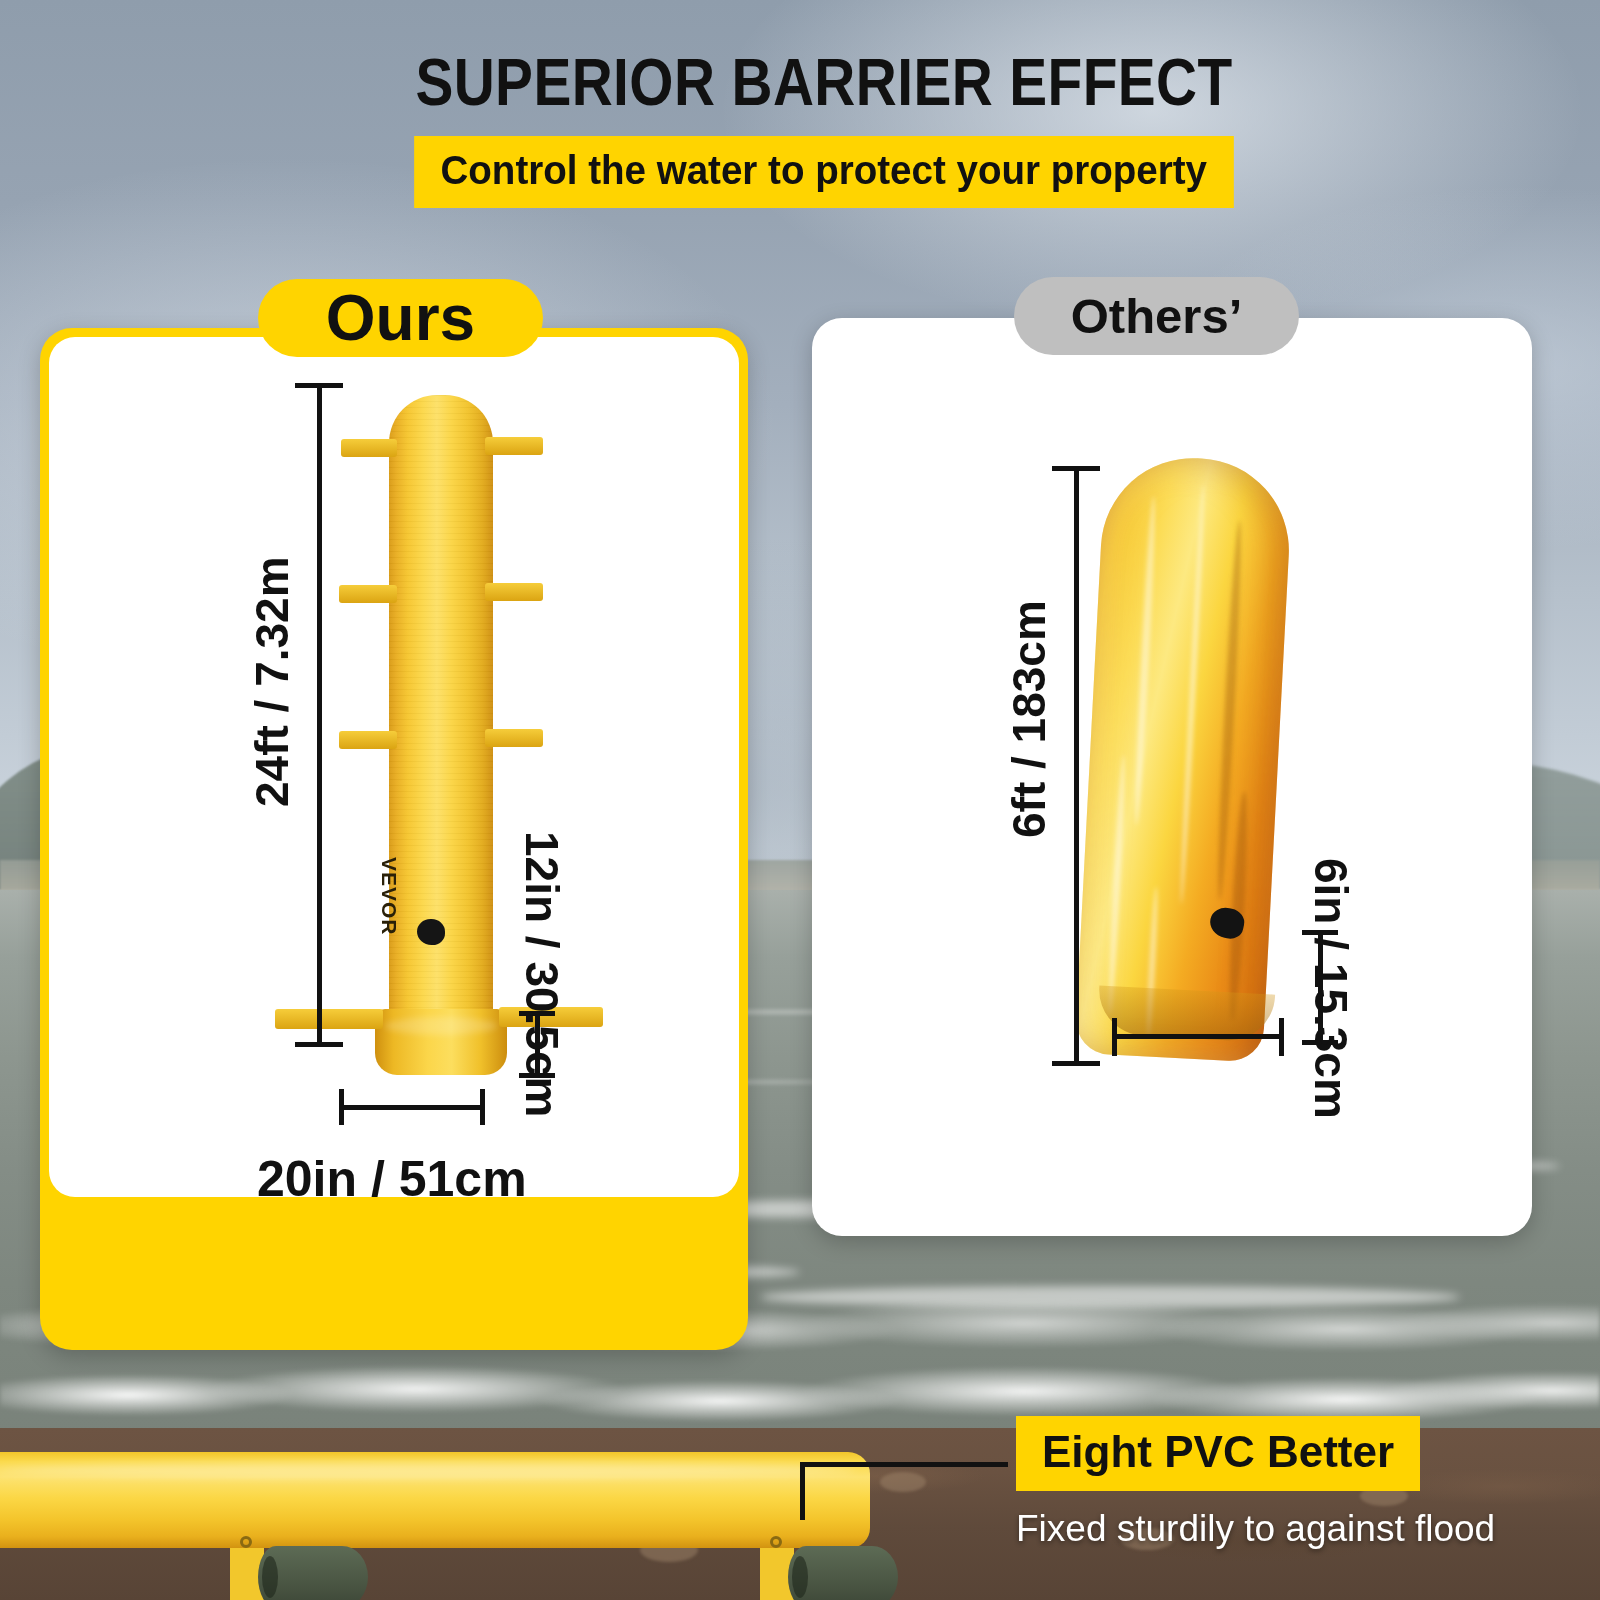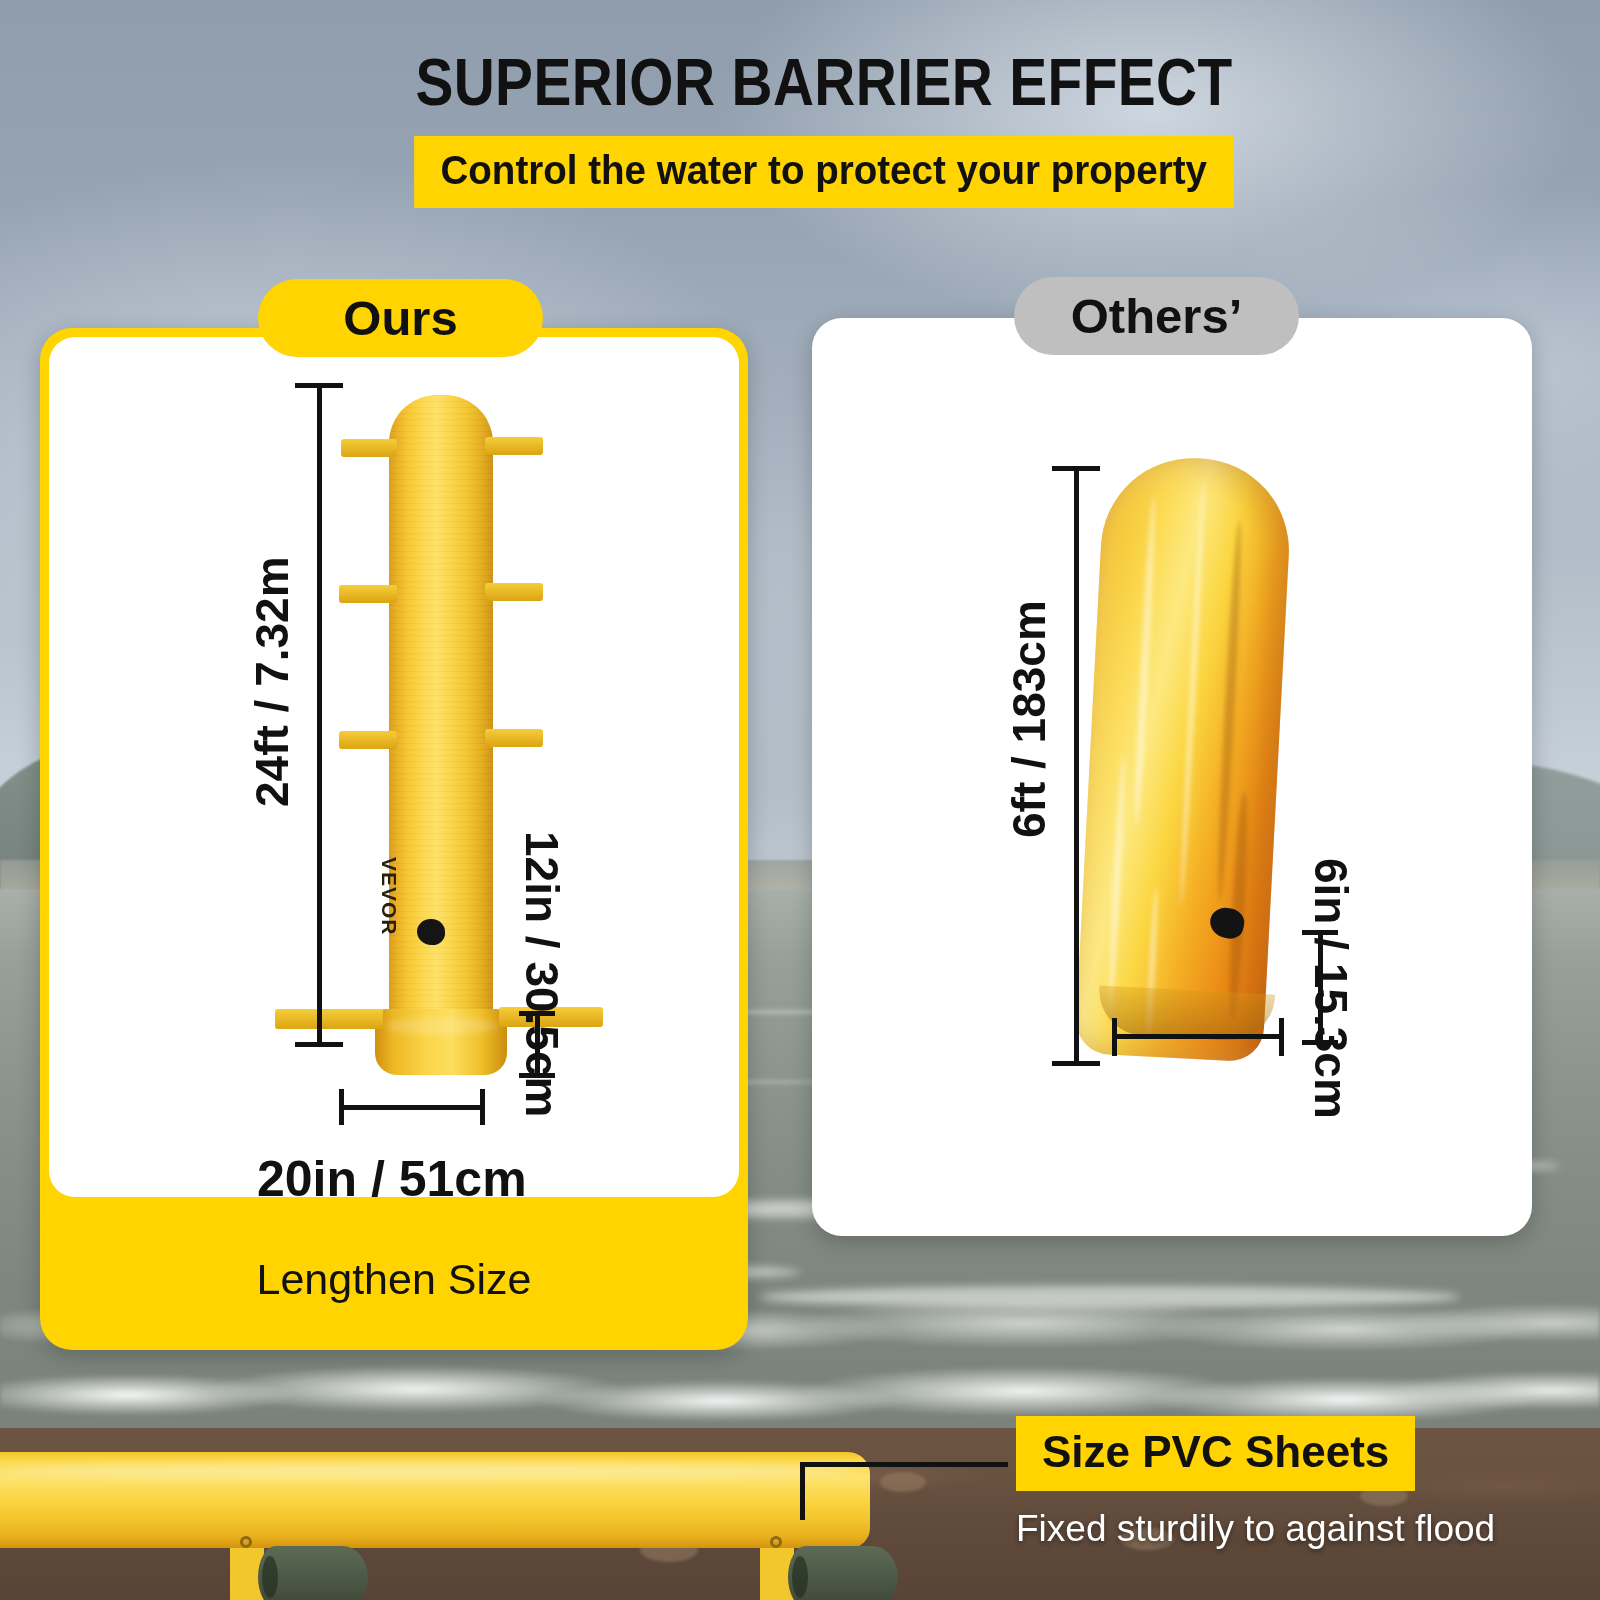--- a/index.html
+++ b/index.html
@@ -105,21 +105,21 @@
   .pill {
     position:absolute;
     display:flex; align-items:center; justify-content:center;
     font-weight:bold; color:#111;
     border-radius:48px;
     white-space:nowrap;
     z-index:6;
   }
   #pill-ours {
     left:258px; top:279px; width:285px; height:78px;
-    background:#FFD400; font-size:49px;
+    background:#FFD400; font-size:64px;
   }
   #pill-others {
     left:1014px; top:277px; width:285px; height:78px;
     background:#BFBFBF; font-size:49px;
   }
 
   #card-ours {
     position:absolute; left:40px; top:328px; width:708px; height:1022px;
     background:#FFD400;
     border-radius:32px;
@@ -347,21 +347,20 @@
     <div class="cap-h" style="left:470px; top:736px; width:36px;"></div>
     <div class="dim-label rot-cw" style="left:520px; top:494px; font-size:46px;">12in / 30.5cm</div>
 
     <div class="dim-h" style="left:290px; top:768px; width:146px;"></div>
     <div class="cap-v" style="left:290px; top:752px; height:36px;"></div>
     <div class="cap-v" style="left:431px; top:752px; height:36px;"></div>
     <div class="dim-label" style="left:208px; top:796px; font-size:50px;margin-top:17px;">20in / 51cm</div>
   </div>
 
   <div id="ours-caption">
-    <div>Lengthen Size</div>
   </div>
 </div>
 
 <div class="pill" id="pill-others">Others’</div>
 
 <div id="card-others">
 
   <div id="others-tube">
     <div class="crease" style="left:46px;  top:40px;  width:8px;  height:330px;"></div>
     <div class="crease" style="left:96px;  top:26px;  width:6px;  height:420px;"></div>
@@ -394,14 +393,14 @@
 <div id="barrier"></div>
 
 <div class="grommet" style="left:240px; top:1536px;"></div>
 <div class="grommet" style="left:770px; top:1536px;"></div>
 
 <div class="sandbag" style="left:258px; top:1546px;"></div>
 <div class="sandbag" style="left:788px; top:1546px;"></div>
 
 <div id="callout-line-v"></div>
 <div id="callout-line-h"></div>
-<div id="callout-badge">Size PVC Sheets</div>
+<div id="callout-badge">Eight PVC Better</div>
 <div id="callout-sub">Fixed sturdily to against flood</div>
 
 </body></html>

